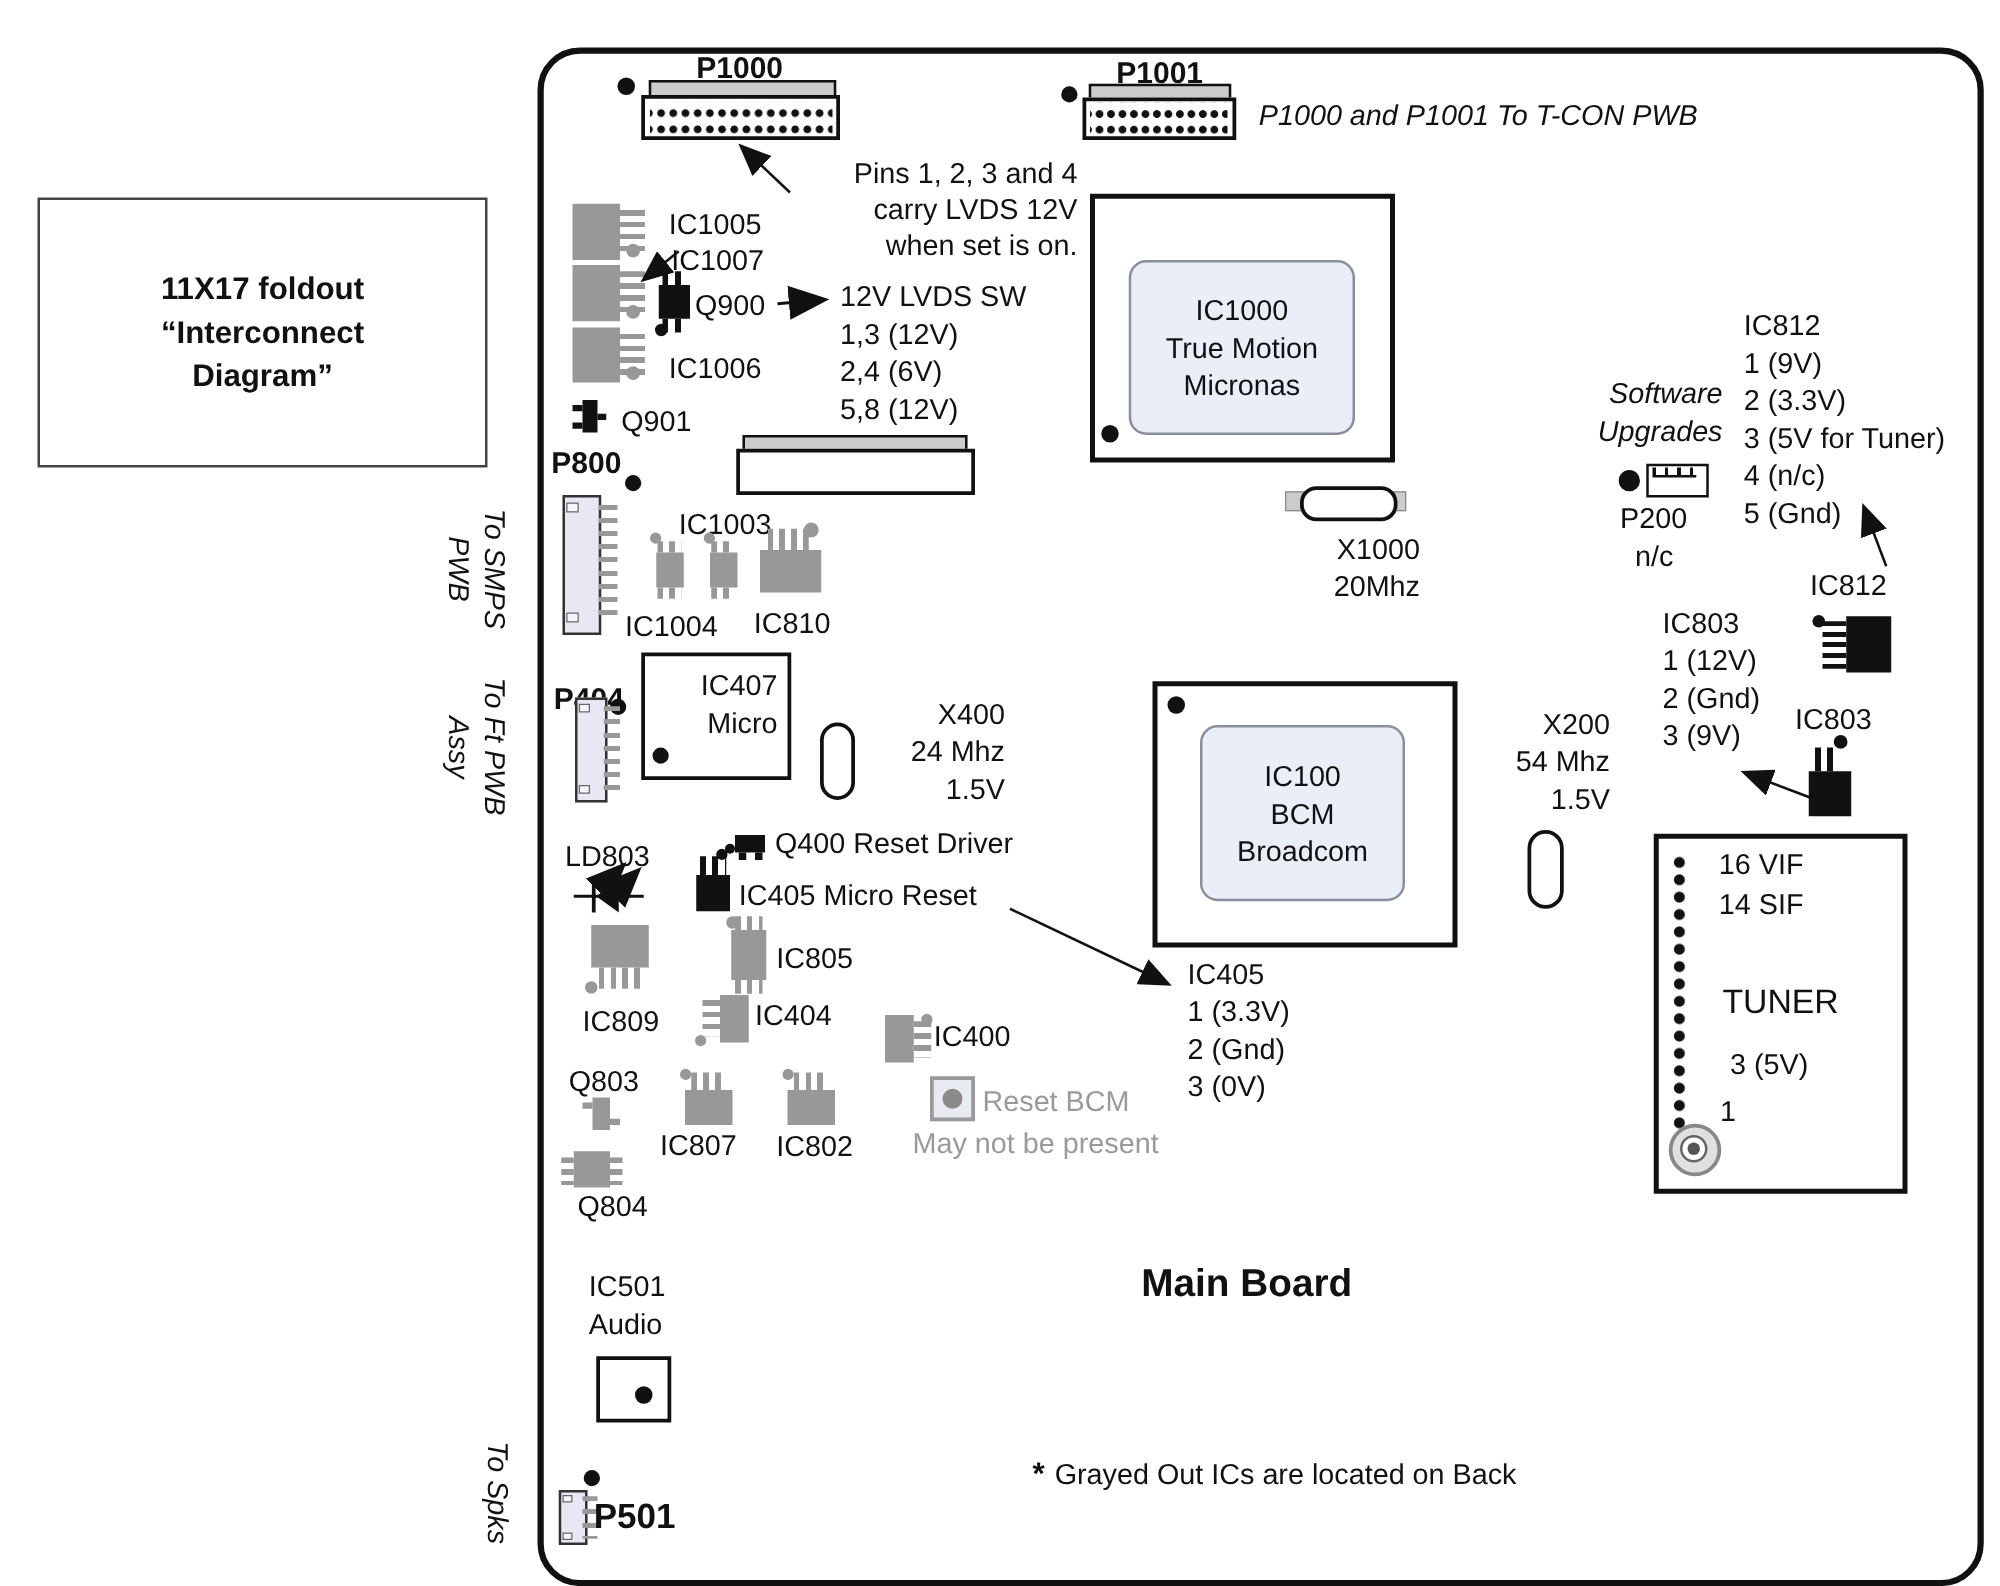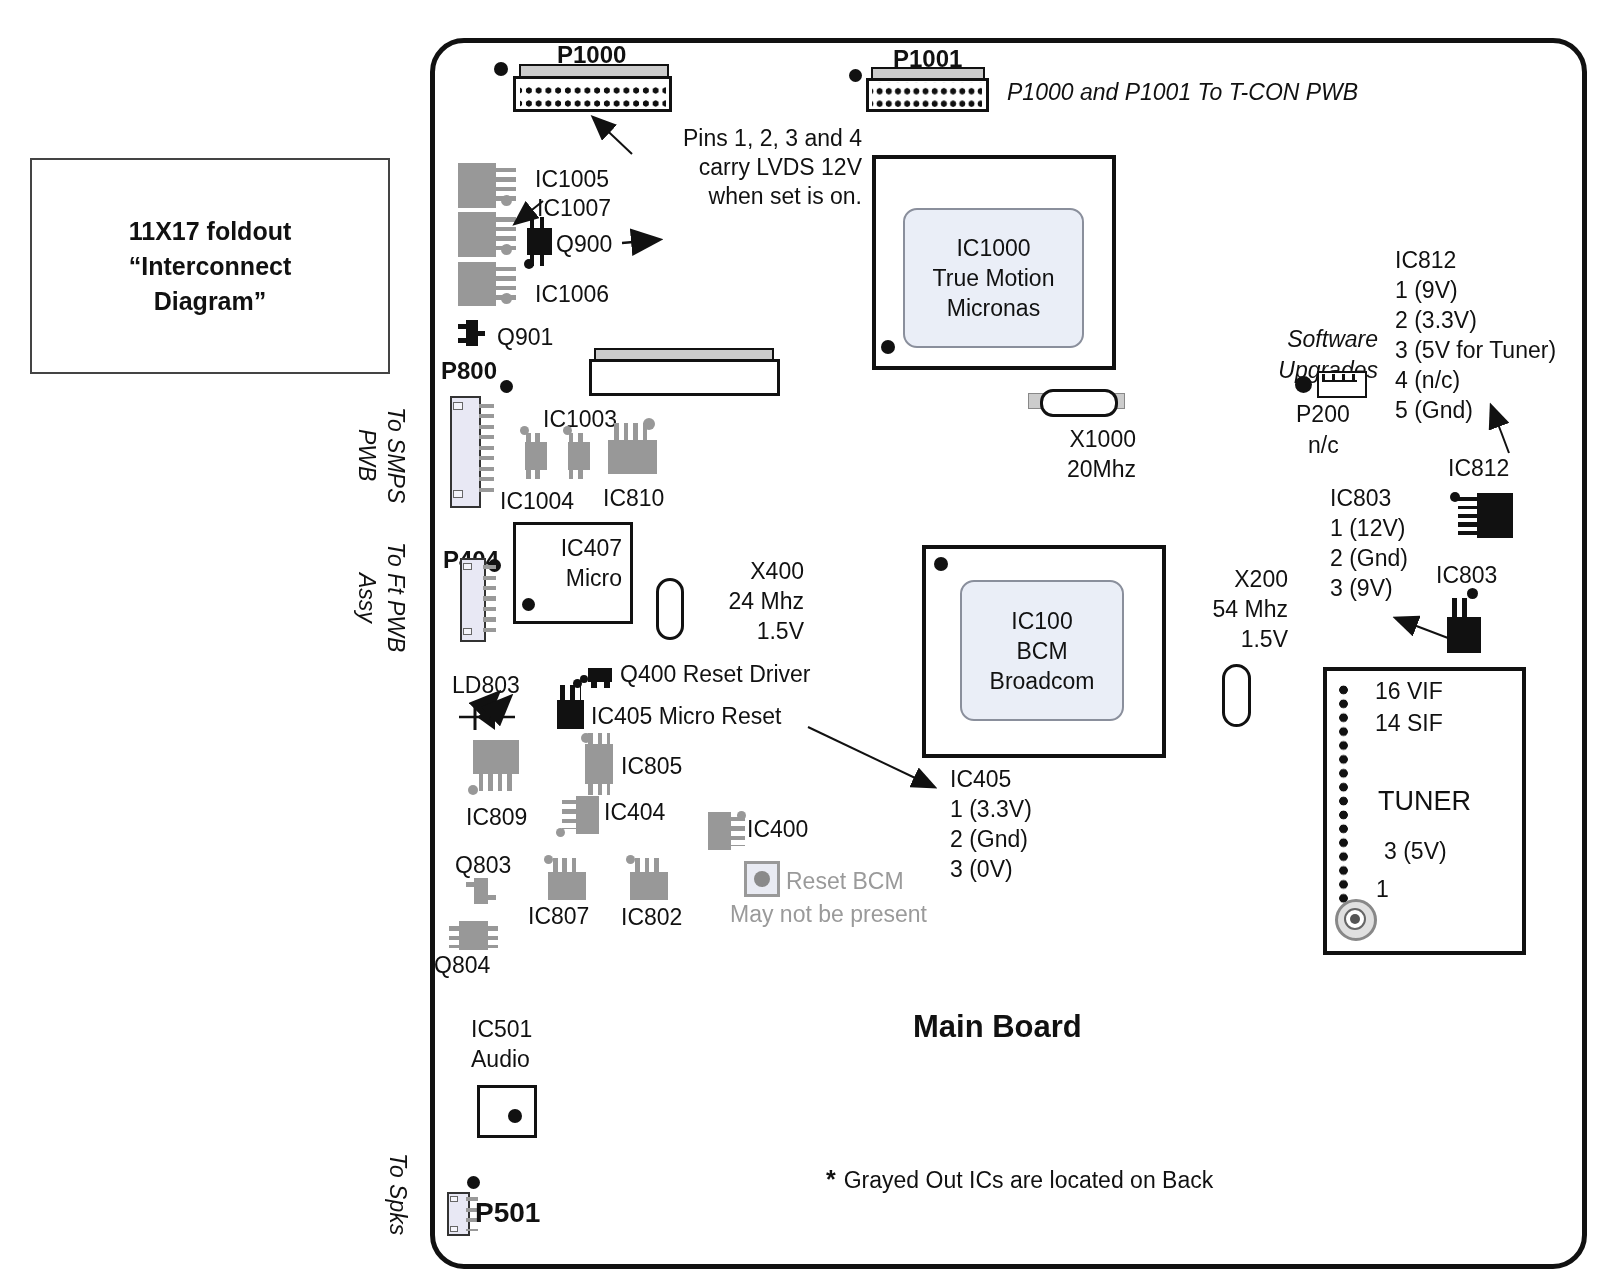--- a/index.html
+++ b/index.html
@@ -90,20 +90,26 @@
   <div class="a pcolk" style="left:530px;top:217px;width:19px;height:11px"></div>
   <div class="a pcolk" style="left:530px;top:255px;width:19px;height:11px"></div>
   <div class="a dk" style="left:524px;top:259px;width:10px;height:10px"></div>
   <div class="t" style="left:556px;top:229px">Q900</div>
 
   <div class="a gchip" style="left:458px;top:262px;width:38px;height:44px"></div>
   <div class="a prow" style="left:496px;top:267px;width:20px;height:36px"></div>
   <div class="a dg" style="left:501px;top:293px;width:11px;height:11px"></div>
   <div class="t" style="left:535px;top:279px">IC1006</div>
 
+  <div class="t" style="left:672px;top:222px">
+    <div>12V LVDS SW</div>
+    <div>1,3 (12V)</div>
+    <div>2,4 (6V)</div>
+    <div>5,8 (12V)</div>
+  </div>
 
   <div class="a kchip" style="left:466px;top:320px;width:12px;height:26px"></div>
   <div class="a kchip" style="left:458px;top:324px;width:8px;height:5px"></div>
   <div class="a kchip" style="left:458px;top:338px;width:8px;height:5px"></div>
   <div class="a kchip" style="left:478px;top:331px;width:7px;height:5px"></div>
   <div class="t" style="left:497px;top:322px">Q901</div>
 
   <div class="a strip" style="left:594px;top:348px;width:176px;height:10px"></div>
   <div class="a rbody" style="left:589px;top:359px;width:185px;height:31px"></div>
 
@@ -210,21 +216,21 @@
   <div class="t" style="left:528px;top:901px">IC807</div>
 
   <div class="a dg" style="left:626px;top:855px;width:9px;height:9px"></div>
   <div class="a pcol" style="left:635px;top:858px;width:27px;height:14px"></div>
   <div class="a gchip" style="left:630px;top:872px;width:38px;height:28px"></div>
   <div class="t" style="left:621px;top:902px">IC802</div>
 
   <div class="a prow" style="left:449px;top:926px;width:10px;height:22px"></div>
   <div class="a gchip" style="left:459px;top:921px;width:29px;height:29px"></div>
   <div class="a prow" style="left:488px;top:926px;width:10px;height:22px"></div>
-  <div class="t" style="left:434px;top:950px">Q804</div>
+  <div class="t" style="left:462px;top:950px">Q804</div>
 
   <div class="a rstbtn" style="left:744px;top:861px;width:30px;height:30px">
     <div class="a" style="left:7px;top:7px;width:16px;height:16px;background:#8a8a8a;border-radius:50%"></div>
   </div>
   <div class="t gry" style="left:786px;top:866px">Reset BCM</div>
   <div class="t gry" style="left:730px;top:899px">May not be present</div>
 
   <div class="t" style="left:950px;top:764px">
     <div>IC405</div>
     <div>1 (3.3V)</div>
@@ -256,21 +262,21 @@
     <div>Broadcom</div>
   </div>
 
   <div class="t c" style="left:1180px;top:564px;width:108px">
     <div>X200</div>
     <div>54 Mhz</div>
     <div>1.5V</div>
   </div>
   <div class="a oval" style="left:1222px;top:664px;width:23px;height:57px"></div>
 
-  <div class="t r i" style="left:1240px;top:324px;width:138px;line-height:31px">
+  <div class="t r i" style="left:1240px;top:299px;width:138px;line-height:31px">
     <div>Software</div>
     <div>Upgrades</div>
   </div>
   <div class="a dk" style="left:1295px;top:376px;width:17px;height:17px"></div>
   <div class="a rbody" style="left:1317px;top:371px;width:46px;height:23px;border-width:2.5px">
     <div class="a" style="left:3px;top:1px;width:35px;height:6px;border-bottom:2px solid #111;background:repeating-linear-gradient(to right,#111 0 2.5px,transparent 2.5px 10px)"></div>
   </div>
   <div class="t" style="left:1296px;top:399px">P200</div>
   <div class="t" style="left:1308px;top:430px">n/c</div>
 

